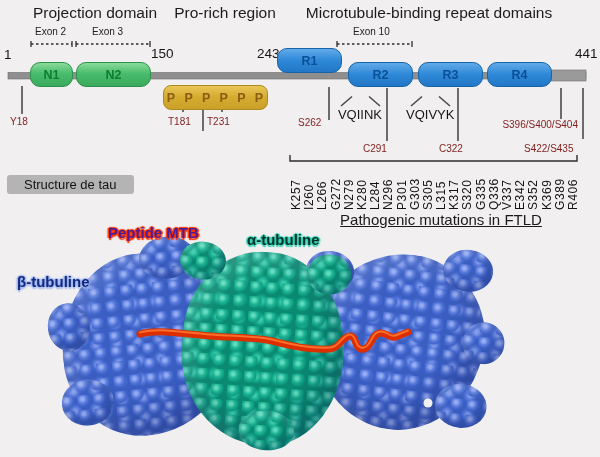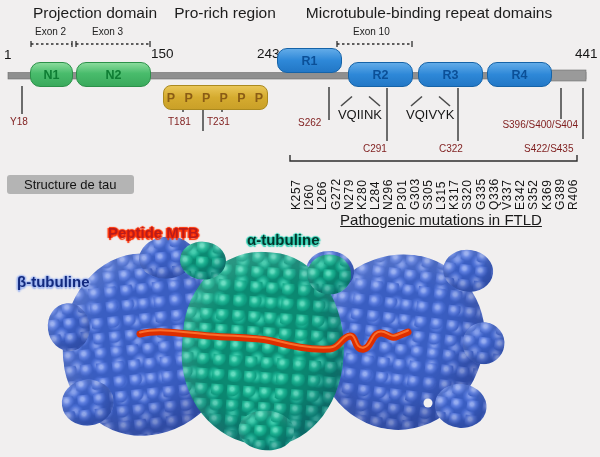--- a/index.html
+++ b/index.html
@@ -39,21 +39,21 @@
     background-size:16px 15px, 21px 19px;
   }
   .tex-teal{
     background-color:#0b8a72;
     background-image:
       radial-gradient(circle at 5px 4px, #62dcbf 0 1.5px, #1fb795 4px, #0e9c80 7px, rgba(0,0,0,0) 8px),
       radial-gradient(circle at 13px 11px, #3ccbab 0 1.5px, #11a588 5px, rgba(0,0,0,0) 7.5px);
     background-size:16px 15px, 21px 19px;
   }
   .mol-label{font-size:15px; font-weight:bold; white-space:nowrap; z-index:5;}
-  .lbl-red{color:#b91c1c; text-shadow:-1.5px 0 1px #ff3000, 1.5px 0 1px #ff3000, 0 -1.5px 1px #ff3000, 0 1.5px 1px #ff3000;}
+  .lbl-red{color:#4c1d95; text-shadow:-1.5px 0 1px #ff3000, 1.5px 0 1px #ff3000, 0 -1.5px 1px #ff3000, 0 1.5px 1px #ff3000;}
   .lbl-teal{color:#05322a; text-shadow:-1.5px 0 1px #2fd0b2, 1.5px 0 1px #2fd0b2, 0 -1.5px 1px #2fd0b2, 0 1.5px 1px #2fd0b2;}
   .lbl-blue{color:#12297e; text-shadow:-1.5px 0 1.5px #9db4f2, 1.5px 0 1.5px #9db4f2, 0 -1.5px 1.5px #9db4f2, 0 1.5px 1.5px #9db4f2;}
   svg{display:block;}
 </style>
 </head>
 <body>
 
 <div id="stage">
 
   <svg class="abs" style="left:0;top:0;z-index:1;" width="600" height="240" viewBox="0 0 600 240">

